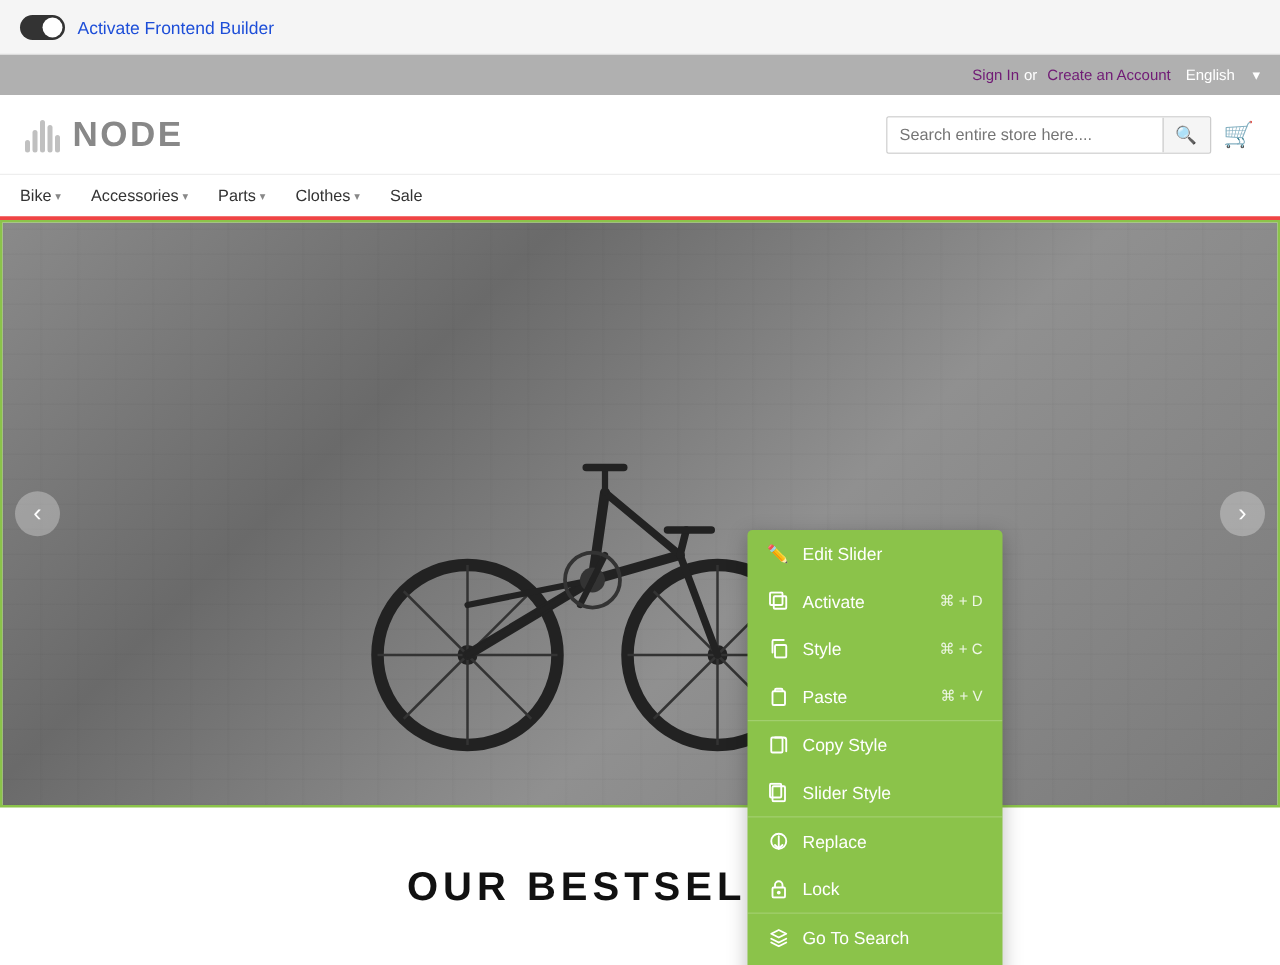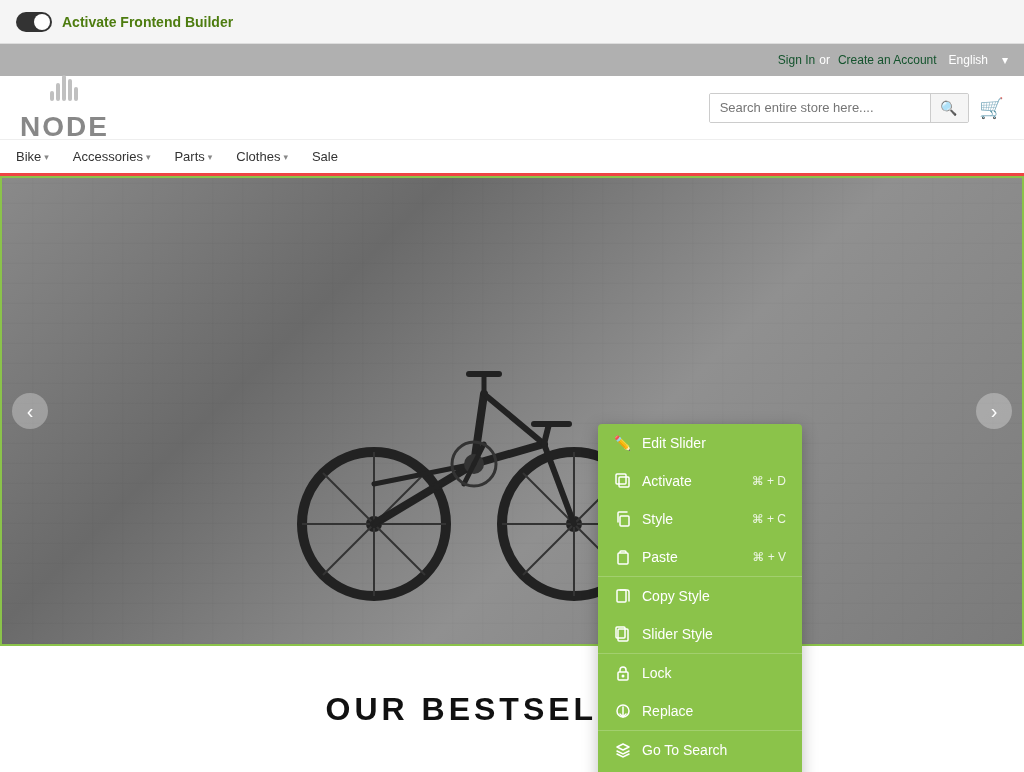--- a/index.html
+++ b/index.html
@@ -27,37 +27,37 @@
       width: 16px;
       height: 16px;
       background: #fff;
       border-radius: 50%;
       position: absolute;
       top: 2px;
       right: 2px;
     }
     .admin-bar-title {
       font-size: 14px;
-      color: #4d7c0f;
-      font-weight: 700;
+      color: #1d4ed8;
+      font-weight: 400;
     }
 
     
     .secondary-nav {
       height: 32px;
       background: #b0b0b0;
       display: flex;
       align-items: center;
       justify-content: flex-end;
       padding: 0 16px;
       font-size: 12px;
       color: #fff;
     }
     .secondary-nav a {
-      color: #14532d;
+      color: #701a75;
       text-decoration: none;
       margin-left: 4px;
     }
     .secondary-nav .lang {
       margin-left: 12px;
       display: flex;
       align-items: center;
       gap: 14px;
     }
 
@@ -68,21 +68,20 @@
       display: flex;
       align-items: center;
       justify-content: space-between;
       padding: 0 20px;
       border-bottom: 1px solid #eee;
     }
     .logo-area {
       display: flex;
       align-items: center;
       gap: 10px;
-      flex-direction: column;
     }
     .logo-bars {
       display: flex;
       align-items: flex-end;
       gap: 2px;
       height: 28px;
     }
     .bar {
       width: 4px;
       background: #c0c0c0;
@@ -475,41 +474,41 @@
         <span>Slider Style</span>
       </div>
     </div>
 
     <div class="menu-divider"></div>
 
     <div class="menu-item">
       <div class="menu-item-left">
         <span class="menu-icon">
           <svg width="16" height="16" viewBox="0 0 16 16" fill="none" xmlns="http://www.w3.org/2000/svg">
+            <circle cx="8" cy="8" r="6" stroke="white" stroke-width="1.5"></circle>
+            <path d="M8 4v8M5 11l3 3 3-3" stroke="white" stroke-width="1.5" stroke-linecap="round"></path>
+          </svg>
+        </span>
+        <span>Replace</span>
+      </div>
+    </div>
+
+    <div class="menu-item">
+      <div class="menu-item-left">
+        <span class="menu-icon">
+          <svg width="16" height="16" viewBox="0 0 16 16" fill="none" xmlns="http://www.w3.org/2000/svg">
             <rect x="3" y="7" width="10" height="8" rx="1" stroke="white" stroke-width="1.5"></rect>
             <path d="M5 7V5a3 3 0 016 0v2" stroke="white" stroke-width="1.5"></path>
             <circle cx="8" cy="11" r="1.5" fill="white"></circle>
           </svg>
         </span>
         <span>Lock</span>
       </div>
     </div>
 
-    <div class="menu-item">
-      <div class="menu-item-left">
-        <span class="menu-icon">
-          <svg width="16" height="16" viewBox="0 0 16 16" fill="none" xmlns="http://www.w3.org/2000/svg">
-            <circle cx="8" cy="8" r="6" stroke="white" stroke-width="1.5"></circle>
-            <path d="M8 4v8M5 11l3 3 3-3" stroke="white" stroke-width="1.5" stroke-linecap="round"></path>
-          </svg>
-        </span>
-        <span>Replace</span>
-      </div>
-    </div>
-
     <div class="menu-divider"></div>
 
     <div class="menu-item">
       <div class="menu-item-left">
         <span class="menu-icon">
           <svg width="16" height="16" viewBox="0 0 16 16" fill="none" xmlns="http://www.w3.org/2000/svg">
             <path d="M2 5l6-3 6 3-6 3-6-3z" stroke="white" stroke-width="1.5" stroke-linejoin="round"></path>
             <path d="M2 9l6 3 6-3" stroke="white" stroke-width="1.5" stroke-linecap="round"></path>
             <path d="M2 12l6 3 6-3" stroke="white" stroke-width="1.5" stroke-linecap="round"></path>
           </svg>

